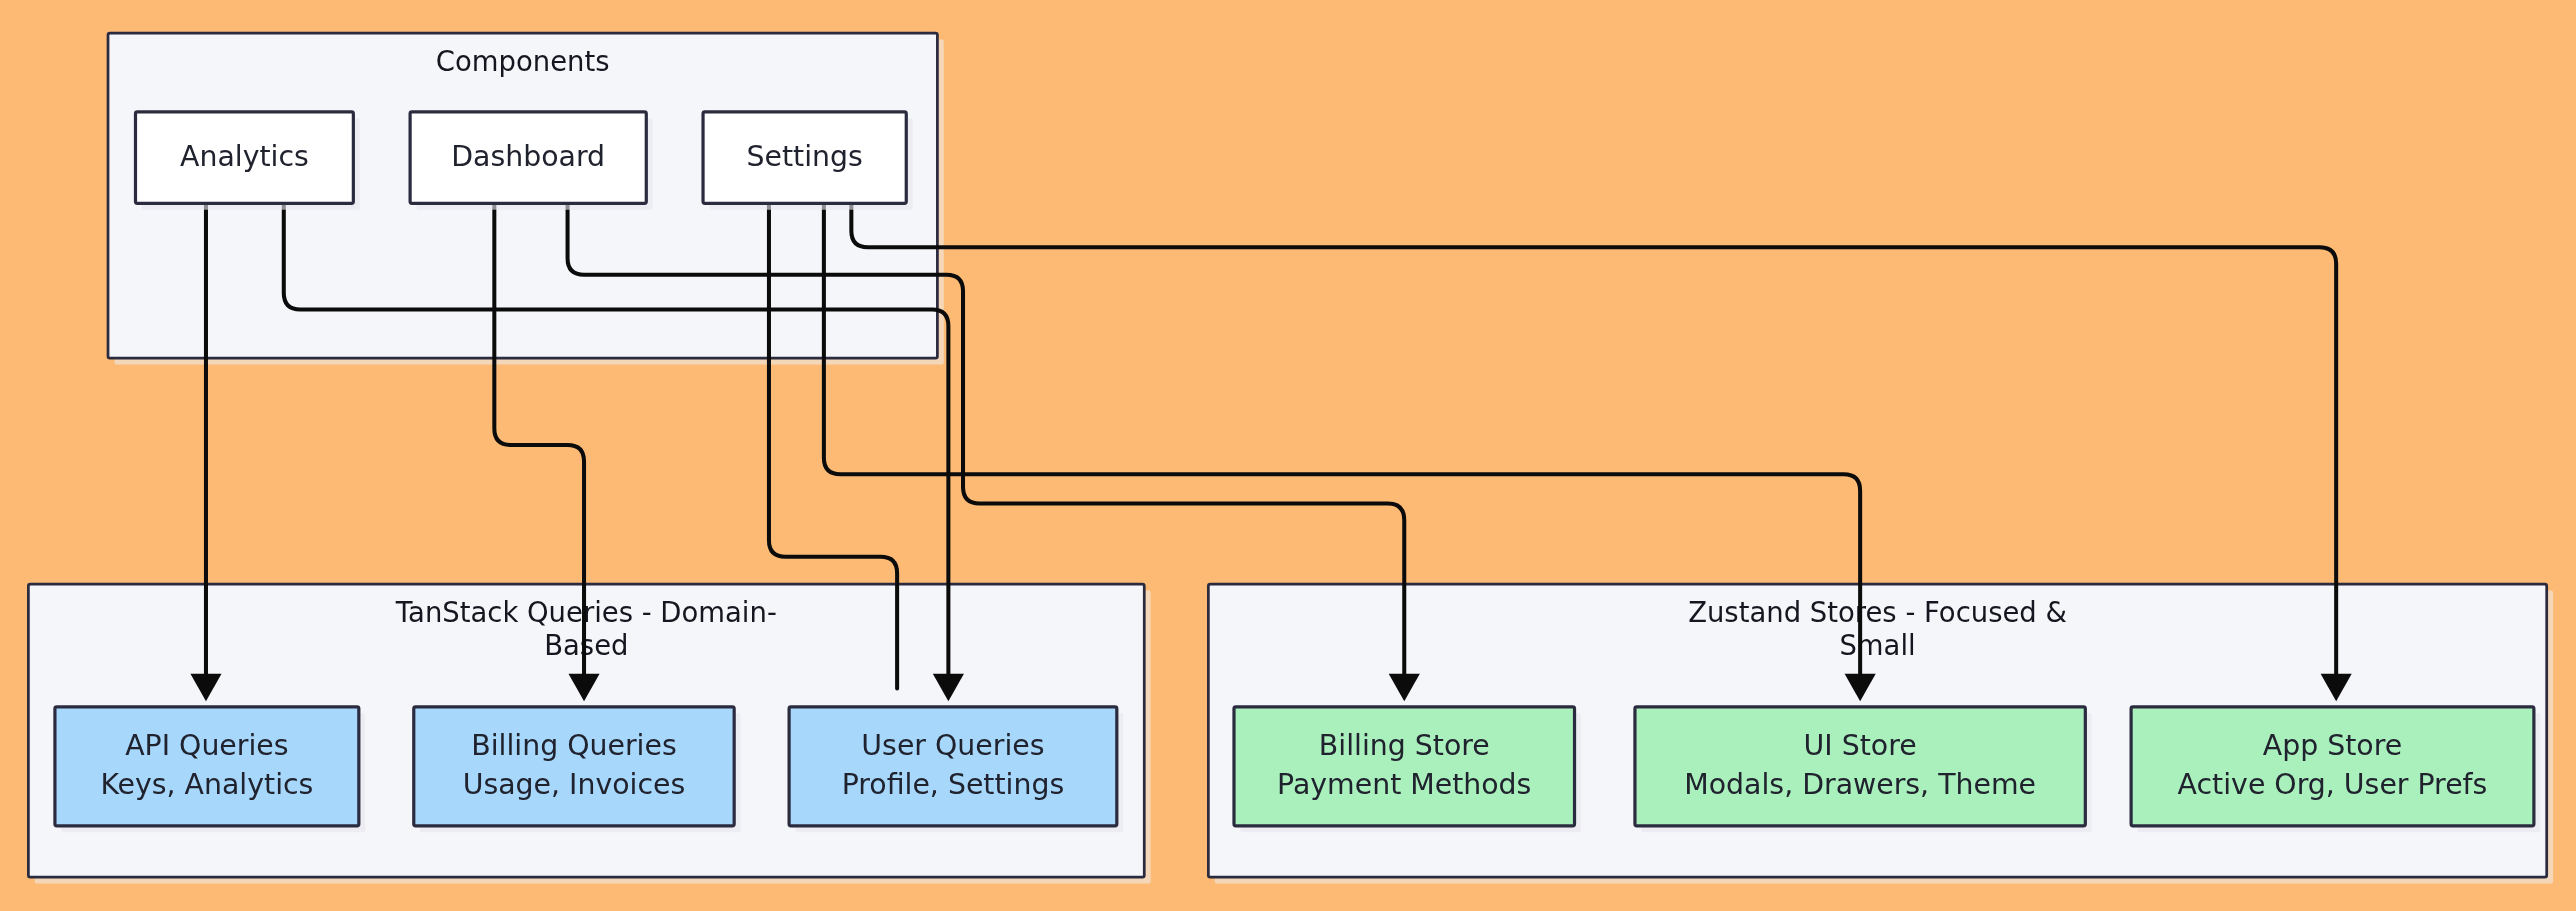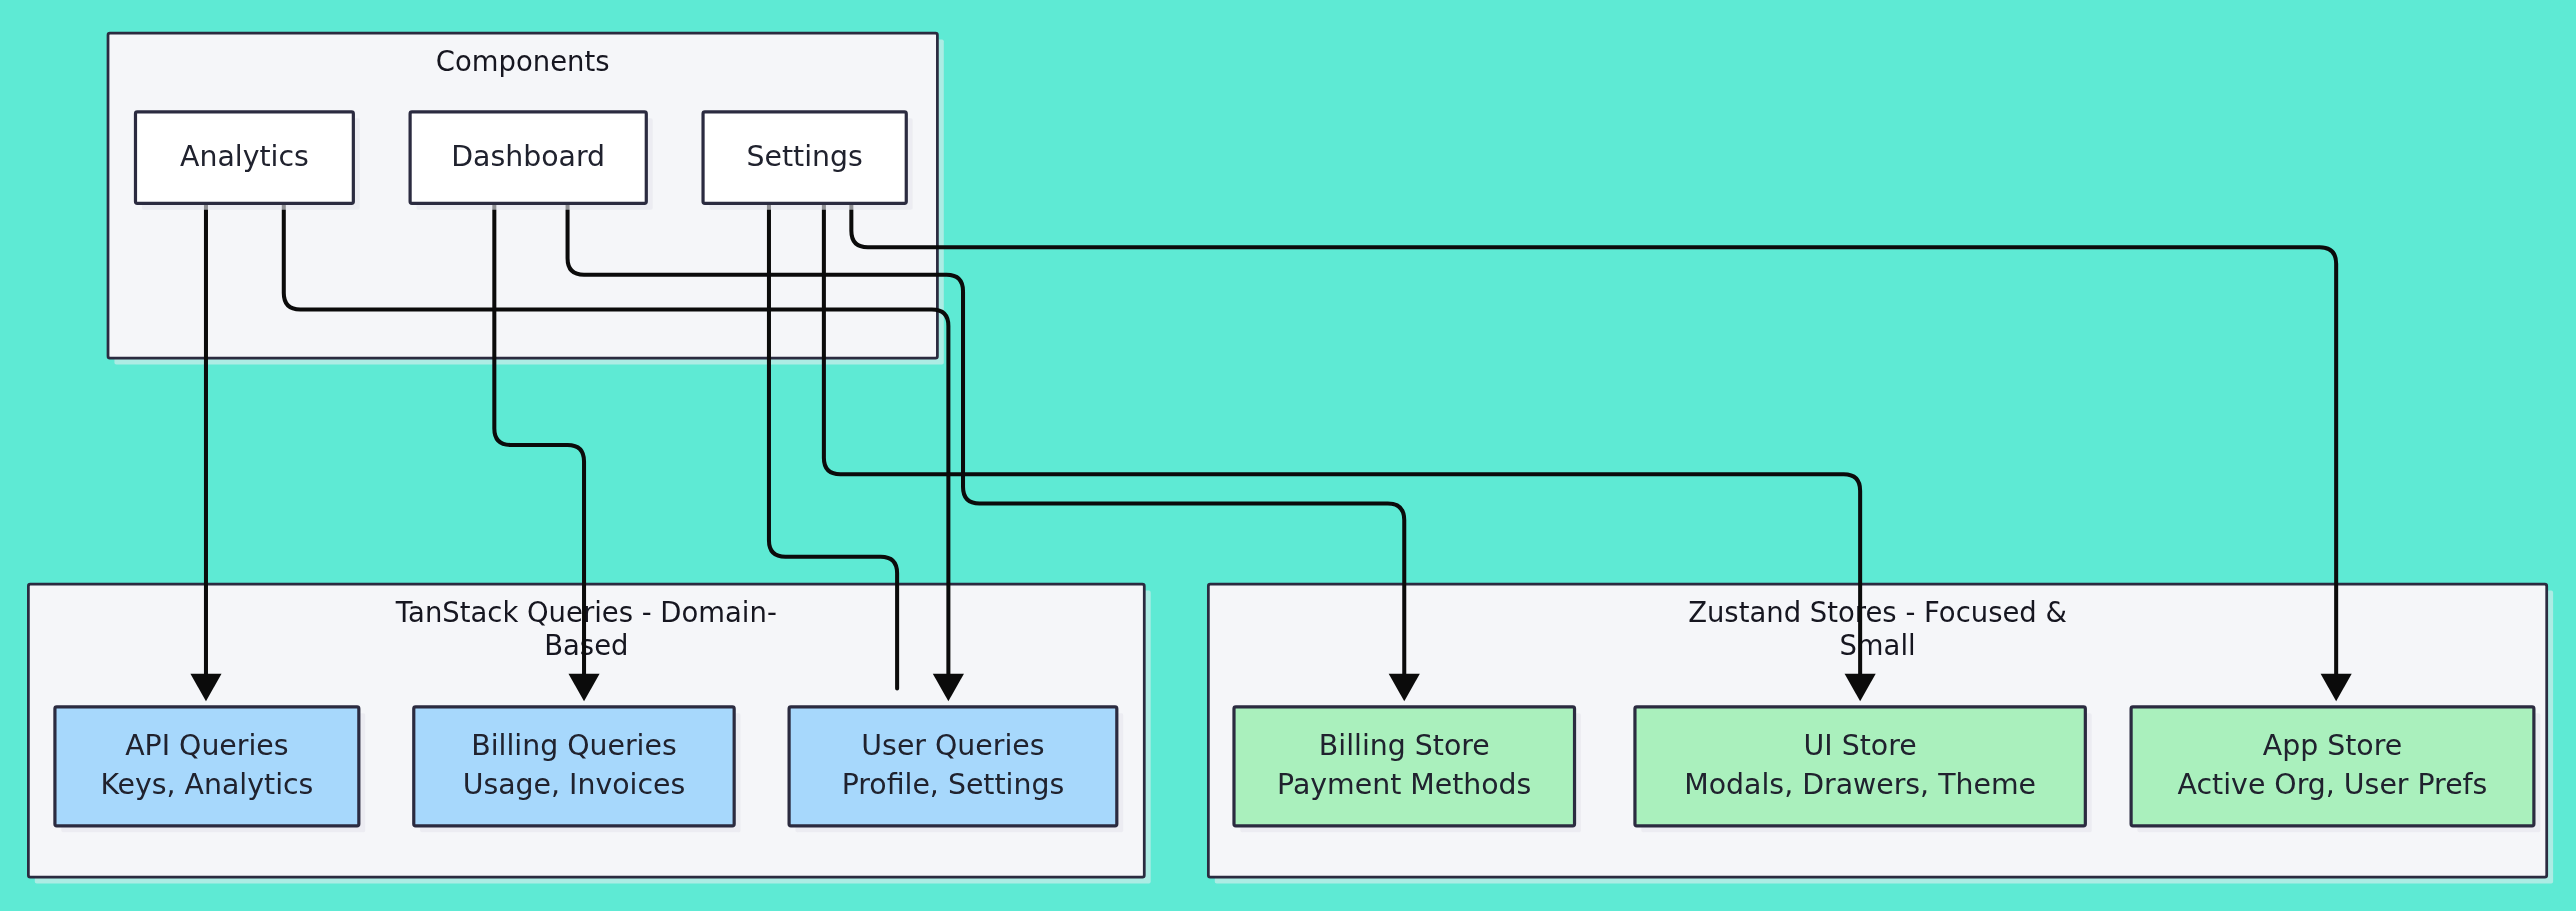--- a/index.html
+++ b/index.html
@@ -6,21 +6,21 @@
   html, body {
     margin: 0;
     padding: 0;
     background: #ffffff;
     font-family: "DejaVu Sans", sans-serif;
   }
   #canvas {
     position: relative;
     width: 2576px;
     height: 912px;
-    background: #5eead4;
+    background: #fdba74;
     overflow: hidden;
     text-align: right;
   }
   svg.diagram {
     position: absolute;
     left: 0;
     top: 0;
     width: 2576px;
     height: 912px;
   }

